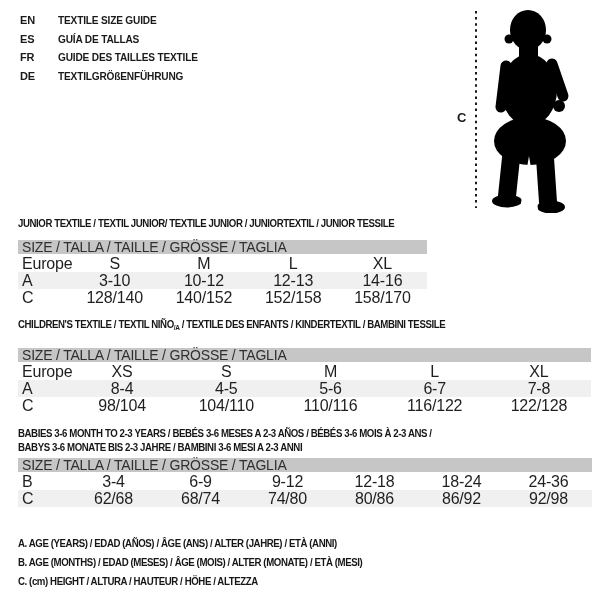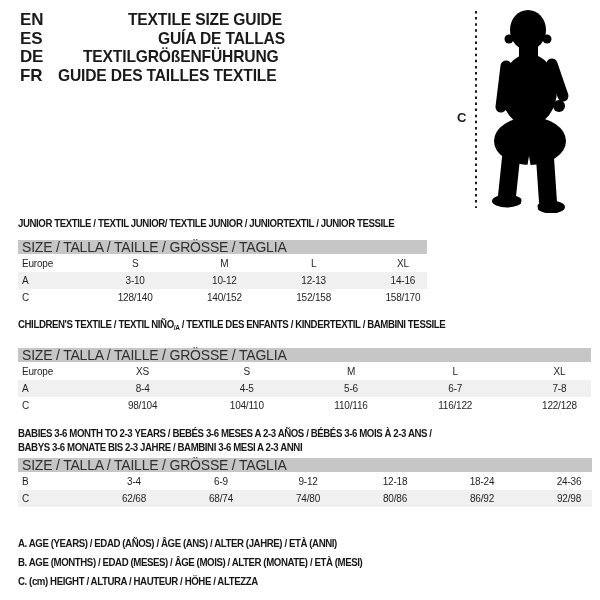--- a/index.html
+++ b/index.html
@@ -2,21 +2,21 @@
 <html><head>
 <meta charset="utf-8">
 <style>
   html,body{margin:0;padding:0;background:#ffffff;}
   .page{
     position:relative;width:600px;height:600px;background:#ffffff;overflow:hidden;
     font-family:"Liberation Sans",sans-serif;color:#1a1a1a;
   }
   
   .lang-block{position:absolute;left:20px;top:11px;}
-  .lang-row{display:flex;height:18.6px;align-items:center;font-weight:700;font-size:17px;letter-spacing:-0.2px;justify-content:space-between;}
+  .lang-row{display:flex;height:18.6px;align-items:center;font-weight:700;font-size:11px;letter-spacing:-0.2px;}
   .lang-code{width:38px;flex:0 0 38px;}
   .lang-label{white-space:nowrap;transform:scaleX(0.92);transform-origin:left center;}
   
   .figure{position:absolute;left:455px;top:8px;width:140px;height:205px;}
   .figure text{font-family:"Liberation Sans",sans-serif;font-weight:700;}
   
   .section{position:absolute;left:18px;}
   .sec1{top:217px;width:409px;}
   .sec2{top:318px;width:573px;}
   .sec3{top:427px;width:574px;}
@@ -25,21 +25,21 @@
   .sec3 .t-line{line-height:13.5px;}
   .sec1 .sec-title{margin-bottom:10px;}
   .sec2 .sec-title{margin-bottom:16px;}
   .sec3 .sec-title{margin-bottom:4px;}
   .sub{font-size:7px;position:relative;top:2px;}
   .size-bar{
     height:14px;background:#c6c6c6;color:#2f2f2f;
     font-size:14px;line-height:14px;padding-left:4px;letter-spacing:-0.2px;
     margin-bottom:1px;box-sizing:border-box;
   }
-  .trow{display:grid;height:17px;align-items:center;font-size:10px;letter-spacing:-0.2px;color:#1f1f1f;gap:41px;}
+  .trow{display:grid;height:17px;align-items:center;font-size:16px;letter-spacing:-0.2px;color:#1f1f1f;}
   .trows .trow:nth-child(even){background:#f0f0f0;}
   .tlabel{text-align:left;padding-left:4px;}
   .tcell{text-align:center;}
   
   .legend{position:absolute;left:18px;top:534px;}
   .legend-line{
     font-weight:700;font-size:10.5px;letter-spacing:-0.45px;line-height:18.8px;
     white-space:nowrap;transform:scaleX(0.92);transform-origin:left center;color:#161616;
   }
 </style>
@@ -51,26 +51,26 @@
   <div class="lang-block">
       <div class="lang-row">
         <span class="lang-code">EN</span>
         <span class="lang-label">TEXTILE SIZE GUIDE</span>
       </div>
       <div class="lang-row">
         <span class="lang-code">ES</span>
         <span class="lang-label">GUÍA DE TALLAS</span>
       </div>
       <div class="lang-row">
+        <span class="lang-code">FR</span>
+        <span class="lang-label">GUIDE DES TAILLES TEXTILE</span>
+      </div>
+      <div class="lang-row">
         <span class="lang-code">DE</span>
         <span class="lang-label">TEXTILGRÖßENFÜHRUNG</span>
-      </div>
-      <div class="lang-row">
-        <span class="lang-code">FR</span>
-        <span class="lang-label">GUIDE DES TAILLES TEXTILE</span>
       </div>
     </div>
 
   <svg class="figure" viewBox="0 0 140 205" xmlns="http://www.w3.org/2000/svg">
     <g>
       <line x1="21" y1="3" x2="21" y2="200" stroke="#1a1a1a" stroke-width="2" stroke-dasharray="2.5 3.6"></line>
       <text x="2" y="114" font-size="13" fill="#1a1a1a">C</text>
     </g>
     <g fill="#000000" stroke="none">
       <ellipse cx="73" cy="22" rx="18" ry="20"></ellipse>

